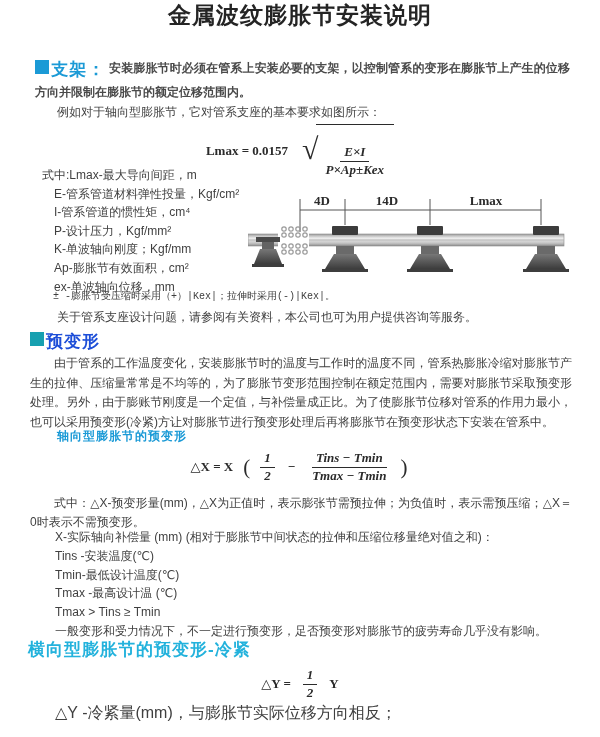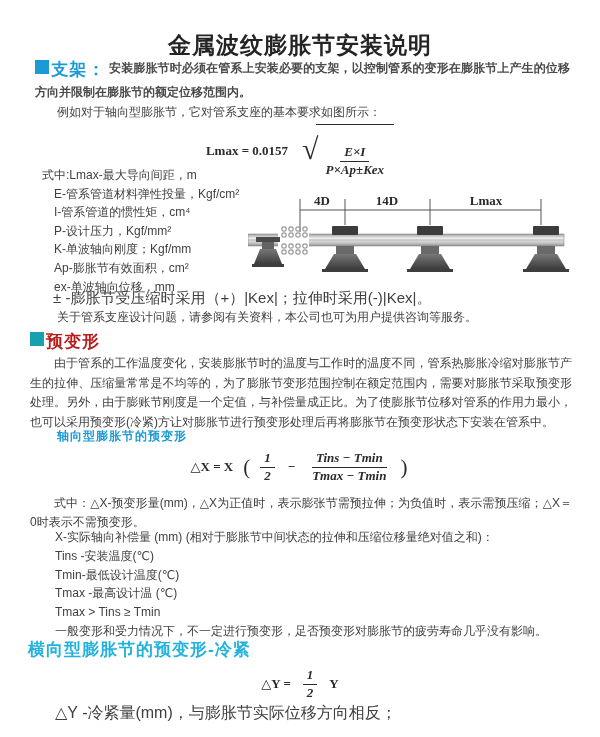--- a/index.html
+++ b/index.html
@@ -1,44 +1,44 @@
 <!DOCTYPE html>
 <html><head>
 <meta charset="utf-8">
 <style>
   html,body{margin:0;padding:0;background:#e8e8e8;}
   .page{
     position:relative;width:600px;height:737px;margin:0 auto;background:#ffffff;
     font-family:"Liberation Sans","DejaVu Sans",sans-serif;color:#3f3f3f;overflow:hidden;
   }
   .abs{position:absolute;}
-  .doc-title{top:30px;left:0;right:0;text-align:center;font-size:23px;font-weight:bold;color:#242424;letter-spacing:1px;}
+  .doc-title{top:0;left:0;right:0;text-align:center;font-size:23px;font-weight:bold;color:#242424;letter-spacing:1px;}
   .para{font-size:12px;line-height:20px;text-align:justify;}
   .support-para{top:57px;left:35px;right:30px;line-height:23px;font-weight:bold;color:#4a4a4a;}
   .sec-marker{display:inline-block;width:14px;height:14px;vertical-align:-2px;margin-right:2px;}
   .sec-label{font-size:17px;font-weight:bold;vertical-align:-3px;letter-spacing:1px;}
   .blue{color:#1b9ad6;}
-  .teal{color:#b91c1c;}
+  .teal{color:#1d4ed8;}
   .cyan{color:#23b2dc;}
   .example-para{top:102px;left:57px;right:30px;}
   
   .formula{font-family:"Liberation Serif","DejaVu Serif",serif;font-weight:bold;color:#2b2b2b;font-size:13px;display:flex;align-items:center;justify-content:center;gap:8px;}
   .f1{top:124px;left:0;right:0;}
   .frac{display:inline-flex;flex-direction:column;align-items:center;line-height:1.15;font-style:italic;}
   .frac .num{border-bottom:1px solid #2b2b2b;padding:0 4px 1px;}
   .frac .den{padding:1px 4px 0;}
   .sqrt{display:inline-flex;align-items:center;margin-left:6px;}
   .sqrt .rad{font-size:30px;font-weight:400;line-height:1;margin-right:-3px;transform:translateY(-2px);}
   .sqrt .body{border-top:1.5px solid #2b2b2b;padding:19px 6px 0;}
   .paren{font-size:21px;font-weight:400;line-height:1;margin:0 2px;}
   .fgap{margin:0 5px;}
   
   .var-list{top:166px;left:42px;font-size:12px;line-height:18.6px;}
   .var-list div+div{margin-left:12px;}
-  .pm-note{top:289px;left:53px;font-size:15px;}
+  .pm-note{top:289px;left:53px;font-size:10px;font-family:Liberation Mono, monospace;}
   .consult-note{top:309px;left:57px;font-size:12px;}
   
   .diagram{top:191px;left:248px;width:348px;height:102px;}
   .dim-label{font-family:"Liberation Serif","DejaVu Serif",serif;font-weight:bold;font-size:13px;fill:#2b2b2b;}
   
   .h-predeform{top:330px;left:30px;}
   .predeform-para{top:354px;left:30px;right:28px;line-height:19.5px;text-indent:2em;}
   .h-axial{top:428px;left:57px;font-size:12px;font-weight:bold;letter-spacing:1px;}
   .f2{top:451px;left:0;right:0;}
   .axial-explain{top:494px;left:30px;right:28px;line-height:19px;text-indent:2em;}

